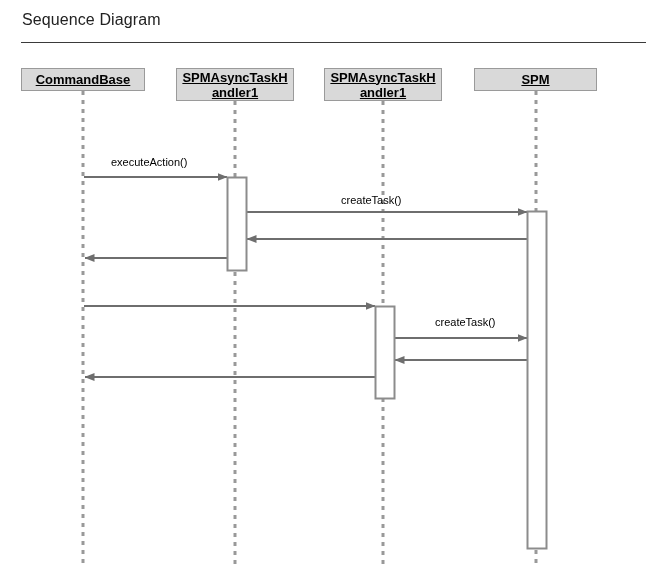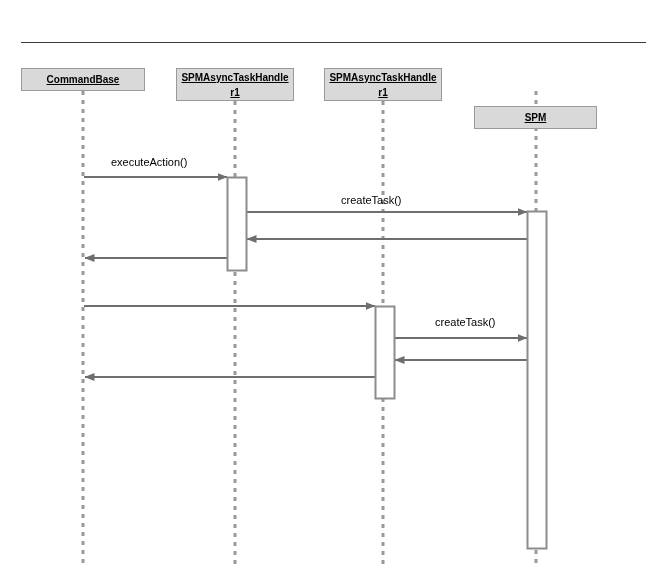--- a/index.html
+++ b/index.html
@@ -45,21 +45,21 @@
   .lifeline-box {
     position: absolute;
     box-sizing: border-box;
     background: #d9d9d9;
     border: 1px solid #9a9a9a;
     box-shadow: 0 0 0 0 transparent;
     display: flex;
     align-items: center;
     justify-content: center;
     text-align: center;
-    font-size: 10px;
+    font-size: 13px;
     font-weight: bold;
     color: #000000;
     line-height: 15px;
     padding: 2px 4px;
   }
   .lifeline-box .box-label {
     text-decoration: underline;
     display: block;
     word-break: break-all;
   }
@@ -69,20 +69,21 @@
     color: #1a1a1a;
     white-space: nowrap;
     margin-left: 8px;
   }
 </style>
 </head>
 <body>
 
 <div id="canvas-root">
 
+  <div id="diagram-title">Sequence Diagram</div>
   <div id="title-divider"></div>
 
   <svg id="diagram-svg" width="667" height="578">
     <defs>
       <marker id="arrow-right" markerWidth="10" markerHeight="8" refX="9.5" refY="4" orient="auto" markerUnits="userSpaceOnUse">
         <path d="M0,0 L10,4 L0,8 z" fill="#6e6e6e"></path>
       </marker>
       <marker id="arrow-left" markerWidth="10" markerHeight="8" refX="9.5" refY="4" orient="auto" markerUnits="userSpaceOnUse">
         <path d="M0,0 L10,4 L0,8 z" fill="#6e6e6e"></path>
       </marker>
@@ -113,21 +114,21 @@
   <div id="participant-boxes">
       <div class="lifeline-box" style="left: 21px; top: 68px; width: 124px; height: 23px; background: rgb(217, 217, 217); border-color: rgb(154, 154, 154);">
         <span class="box-label">CommandBase</span>
       </div>
       <div class="lifeline-box" style="left: 176px; top: 68px; width: 118px; height: 33px; background: rgb(217, 217, 217); border-color: rgb(154, 154, 154);">
         <span class="box-label">SPMAsyncTaskHandler1</span>
       </div>
       <div class="lifeline-box" style="left: 324px; top: 68px; width: 118px; height: 33px; background: rgb(217, 217, 217); border-color: rgb(154, 154, 154);">
         <span class="box-label">SPMAsyncTaskHandler1</span>
       </div>
-      <div class="lifeline-box" style="left: 474px; top: 68px; width: 123px; height: 23px; background: rgb(217, 217, 217); border-color: rgb(154, 154, 154); margin-top: 38px;">
+      <div class="lifeline-box" style="left: 474px; top: 68px; width: 123px; height: 23px; background: rgb(217, 217, 217); border-color: rgb(154, 154, 154);">
         <span class="box-label">SPM</span>
       </div>
     </div>
   <div id="message-labels">
       <div class="msg-label" style="left: 103px; top: 156px; color: rgb(0, 0, 0);">executeAction()</div>
       <div class="msg-label" style="left: 333px; top: 194px; color: rgb(0, 0, 0);">createTask()</div>
       <div class="msg-label" style="left: 427px; top: 316px; color: rgb(0, 0, 0);">createTask()</div>
     </div>
 
 </div>

